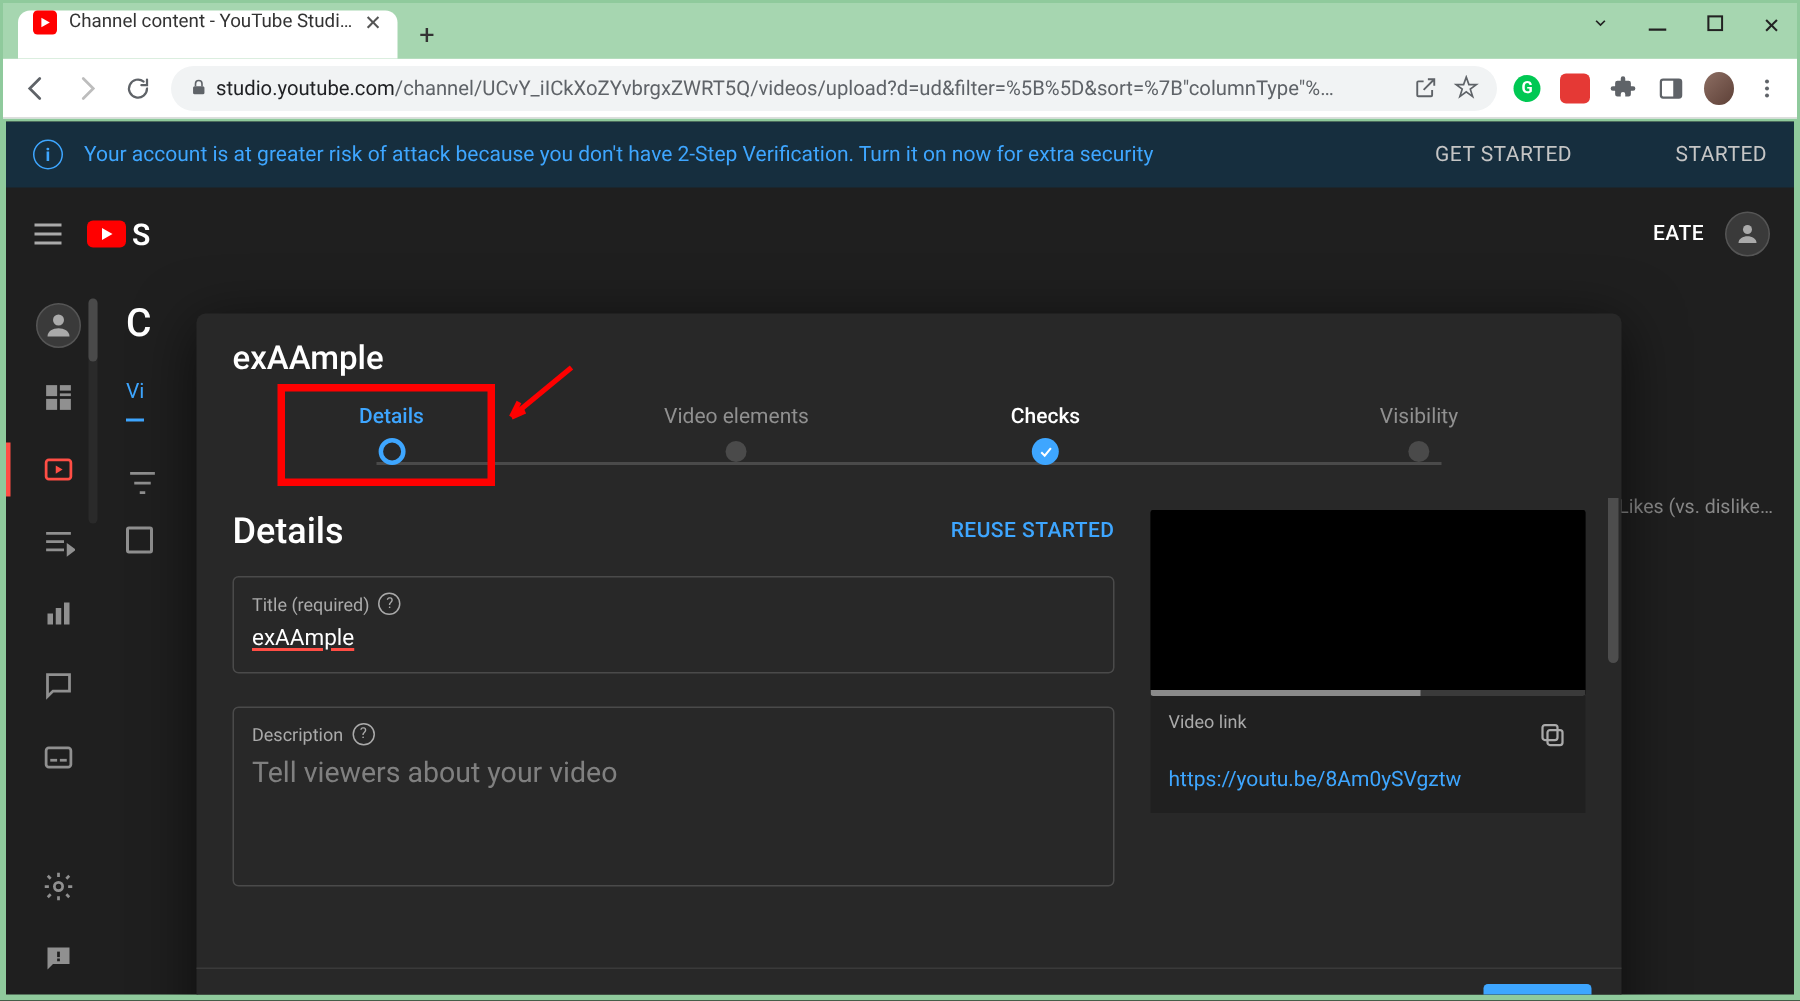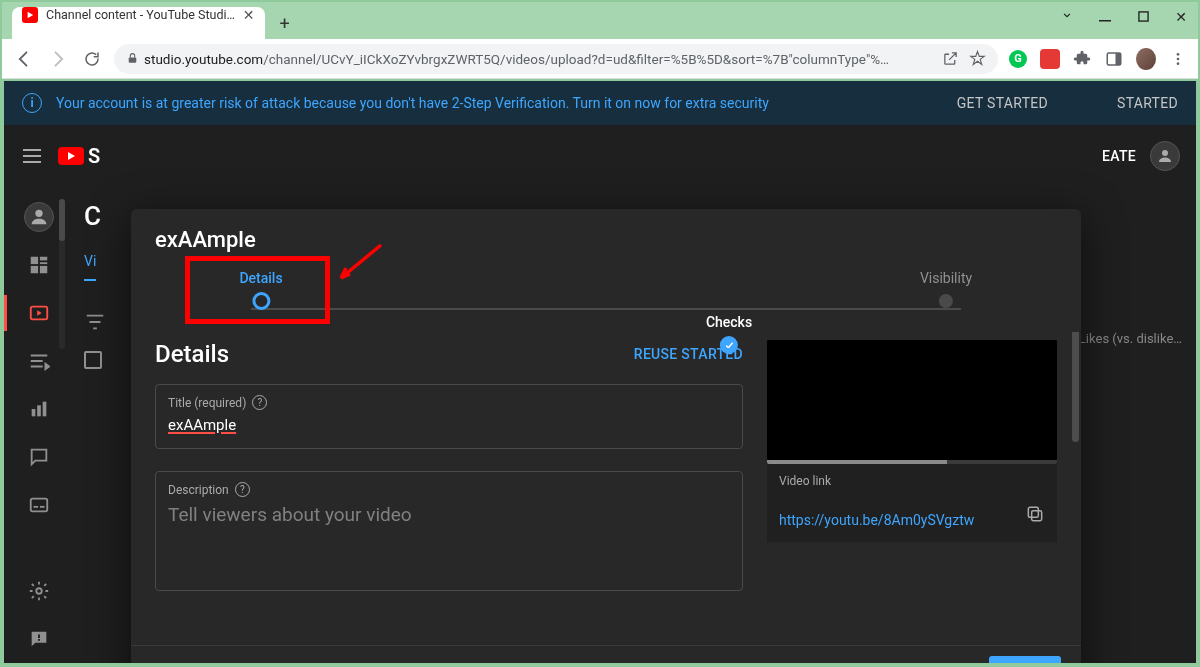--- a/index.html
+++ b/index.html
@@ -74,21 +74,21 @@
   .close-x svg{width:22px;height:22px;}
 
   
   .stepper { position: relative; height: 56px; margin: 6px 30px 6px; }
   .step-line { position: absolute; left: 90px; right: 90px; top: 38px; height: 2px; background: #4a4a4a; }
   .step { position: absolute; top: 0; text-align: center; transform: translateX(-50%); }
   .step .label { font-size: 14px; margin-bottom: 8px; }
   .step .circle { width: 14px; height: 14px; border-radius: 50%; background: #4a4a4a; margin: 0 auto; }
   .step.s1 { left: 100px; }
   .step.s2 { left: 330px; }
-  .step.s3 { left: 568px; margin-top: 44px; }
+  .step.s3 { left: 536px; }
   .step.s4 { left: 785px; }
   .step.active .label { color: #3ea6ff; font-weight: 500; }
   .step.active .circle { width: 18px; height: 18px; border: 3px solid #3ea6ff; background: transparent; margin-top: -2px; }
   .step.done .label { color: #fff; font-weight: 500; }
   .step.done .circle { width: 18px; height: 18px; background: #3ea6ff; display:flex;align-items:center;justify-content:center;margin-top:-2px; }
   .step.done .circle svg{width:11px;height:11px;color:#fff;}
   .step.muted .label { color: #909090; }
   .red-box { position: absolute; border: 5px solid #ff0000; left: 24px; top: -14px; width: 145px; height: 68px; }
   .arrow-svg{position:absolute;left:165px;top:-30px;width:60px;height:50px;}
 
@@ -112,21 +112,21 @@
 
   
   .video-box { background: #000; border-radius: 2px; overflow: hidden; }
   .video-canvas { height: 120px; background: #000; }
   .video-progress { height: 4px; background: #3a3a3a; position: relative; }
   .video-progress .fill { position: absolute; left: 0; top: 0; bottom: 0; width: 62%; background: #8a8a8a; }
   .video-controls { height: 46px; display: flex; align-items: center; padding: 0 12px; gap: 14px; color: #fff; font-size: 13px; }
   .video-controls .spacer { flex: 1; }
   .video-controls svg{width:18px;height:18px;color:#fff;}
 
-  .link-block { background: #202020; padding: 10px 12px 14px; display: flex; align-items: flex-end; }
+  .link-block { background: #202020; padding: 10px 12px 14px; display: flex; align-items: flex-start; }
   .link-block .txts { flex: 1; }
   .link-label { color: #aaa; font-size: 12px; margin-bottom: 4px; }
   .link-url { color: #3ea6ff; font-size: 14px; margin-top: 24px; }
   .copy-icon{color:#aaa;margin-top:6px;}
   .copy-icon svg{width:20px;height:20px;}
 
   
   .dialog-foot { height: 56px; border-top: 1px solid #3a3a3a; display: flex; align-items: center; padding: 0 20px; gap: 14px; }
   .foot-icons{display:flex;gap:12px;align-items:center;color:#3ea6ff;}
   .foot-icons svg{width:20px;height:20px;}
@@ -333,20 +333,24 @@
 
     <div class="dialog">
       <div class="dialog-head">
         <span class="dialog-title">exAAmple</span>
       </div>
 
       <div class="stepper">
         <div class="step-line"></div>
         <div class="step s1 active">
           <div class="label">Details</div>
+          <div class="circle"></div>
+        </div>
+        <div class="step s2 muted">
+          <div class="label">Video elements</div>
           <div class="circle"></div>
         </div>
         <div class="step s3 done">
           <div class="label">Checks</div>
           <div class="circle">
               <svg viewBox="0 0 24 24">
                 <path d="M5 12l5 5 9-11" stroke="#fff" stroke-width="3" fill="none"></path>
               </svg>
             </div>
         </div>

